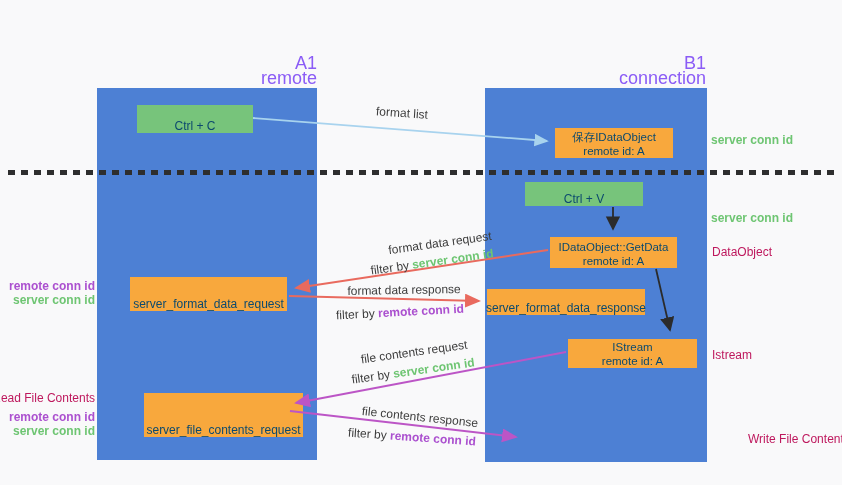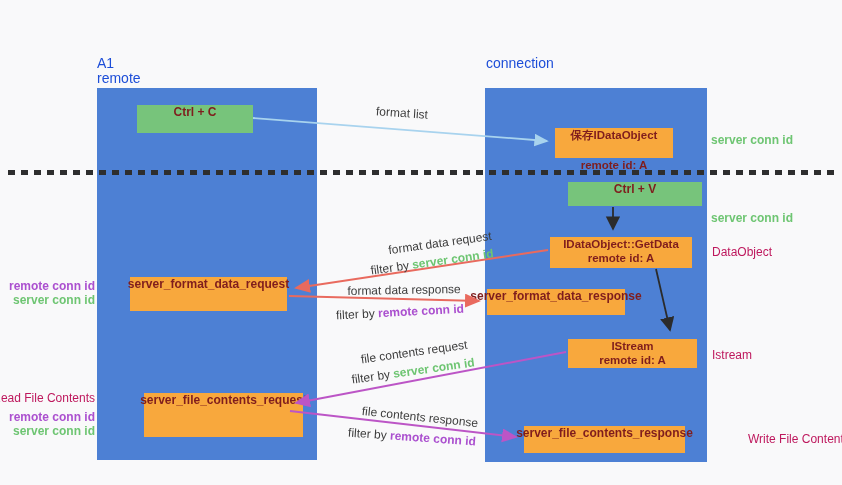--- a/index.html
+++ b/index.html
@@ -12,36 +12,35 @@
     width:842px;height:485px;
     background:#f9f9fa;
     overflow:hidden;
   }
   .title{
     position:absolute;left:0;top:8px;width:842px;
     text-align:center;color:#3d3d3d;font-size:15px;line-height:19px;
   }
   .lane-header{
     position:absolute;top:56px;width:220px;
-    text-align:left;color:#1d4ed8;font-size:14px;line-height:15px;
+    text-align:right;color:#8b5cf6;font-size:18px;line-height:15px;
   }
   .lane{
     position:absolute;top:88px;
     background:#4d80d4;
   }
   .dotted-line{
     position:absolute;left:8px;top:170px;width:828px;height:5px;
     background:repeating-linear-gradient(to right,#2e2e2e 0 7px,transparent 7px 13px);
   }
   .node{
     position:absolute;
-    display:flex;flex-direction:column;align-items:center;justify-content:flex-start;
-    color:#7f1d1d;text-align:center;white-space:nowrap;
+    display:flex;flex-direction:column;align-items:center;justify-content:flex-end;
+    color:#0c4a6e;text-align:center;white-space:nowrap;
     z-index:4;
-    font-weight:bold;
   }
   .node.green{background:#77c47b;font-size:12px;}
   .node.orange{background:#f8a83d;font-size:12px;}
   .node .l1,.node .l2{line-height:14px;font-size:11.5px;}
   .arrows{position:absolute;left:0;top:0;z-index:5;pointer-events:none;}
   .alabel{
     position:absolute;z-index:6;white-space:nowrap;
     color:#3d3d3d;font-size:12px;
     transform-origin:center center;
   }
@@ -56,66 +55,64 @@
 <body>
 
 <div class="canvas">
 
 
   <div class="lane-header" style="left:97px;">
     <div>A1</div>
     <div>remote</div>
   </div>
   <div class="lane-header" style="left:486px;">
+    <div>B1</div>
     <div>connection</div>
   </div>
 
   <div class="lane" style="left:97px;width:220px;height:372px;"></div>
   <div class="lane" style="left:485px;width:222px;height:374px;"></div>
 
   <div class="dotted-line"></div>
 
   <div class="node green" style="left:137px;top:105px;width:116px;height:28px;">
     <span>Ctrl + C</span>
   </div>
 
-  <div class="node orange" style="left:555px;top:128px;width:118px;height:30px;gap:16px;">
+  <div class="node orange" style="left:555px;top:128px;width:118px;height:30px;">
     <span class="l1">保存IDataObject</span>
     <span class="l2">remote id: A</span>
   </div>
 
-  <div class="node green" style="left:568px;top:182px;width:134px;height:24px;">
+  <div class="node green" style="left:525px;top:182px;width:118px;height:24px;">
     <span>Ctrl + V</span>
   </div>
 
-  <div class="node orange" style="left:550px;top:237px;width:142px;height:31px;">
+  <div class="node orange" style="left:550px;top:237px;width:127px;height:31px;">
     <span class="l1">IDataObject::GetData</span>
     <span class="l2">remote id: A</span>
   </div>
 
   <div class="node orange" style="left:130px;top:277px;width:157px;height:34px;">
     <span>server_format_data_request</span>
   </div>
 
-  <div class="node orange" style="left:487px;top:289px;width:138px;height:26px;">
+  <div class="node orange" style="left:487px;top:289px;width:158px;height:26px;">
     <span>server_format_data_response</span>
   </div>
 
   <div class="node orange" style="left:568px;top:339px;width:129px;height:29px;">
     <span class="l1">IStream</span>
     <span class="l2">remote id: A</span>
   </div>
 
   <div class="node orange" style="left:144px;top:393px;width:159px;height:44px;">
     <span>server_file_contents_request</span>
   </div>
 
-  <div class="node orange" style="left:524px;top:426px;width:161px;height:27px;">
-    <span>server_file_contents_response</span>
-  </div>
 
   <svg class="arrows" width="842" height="485">
     <defs>
       <marker id="m-blue" markerWidth="9" markerHeight="8" refX="7" refY="3.5" orient="auto">
         <path d="M0,0 L8,3.5 L0,7 Z" fill="#a8d3ee"></path>
       </marker>
       <marker id="m-red" markerWidth="9" markerHeight="8" refX="7" refY="3.5" orient="auto">
         <path d="M0,0 L8,3.5 L0,7 Z" fill="#e96a5e"></path>
       </marker>
       <marker id="m-purple" markerWidth="9" markerHeight="8" refX="7" refY="3.5" orient="auto">

